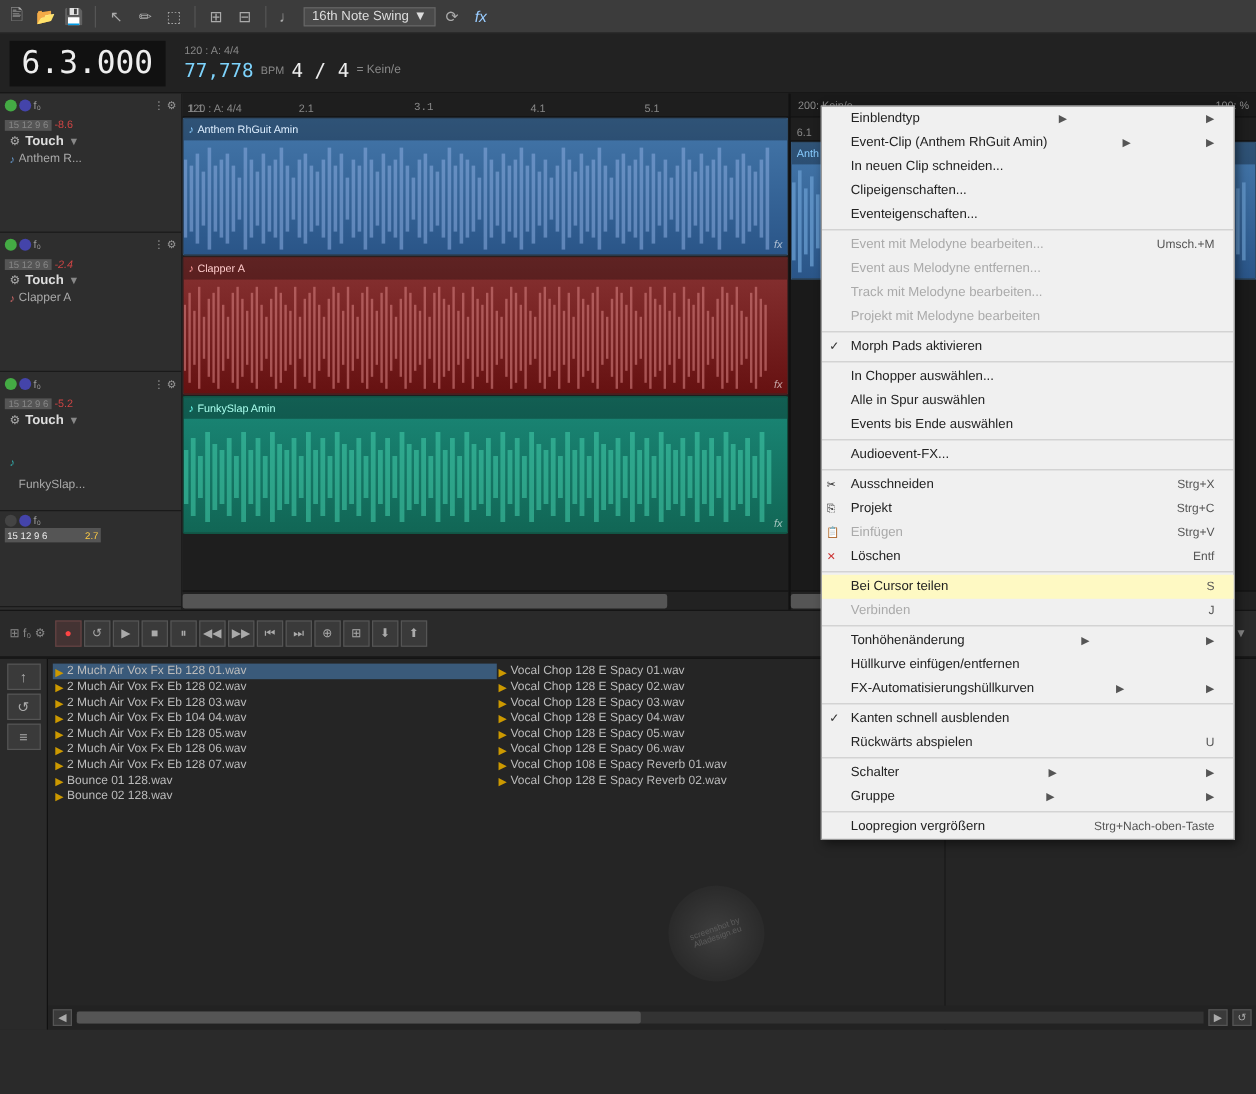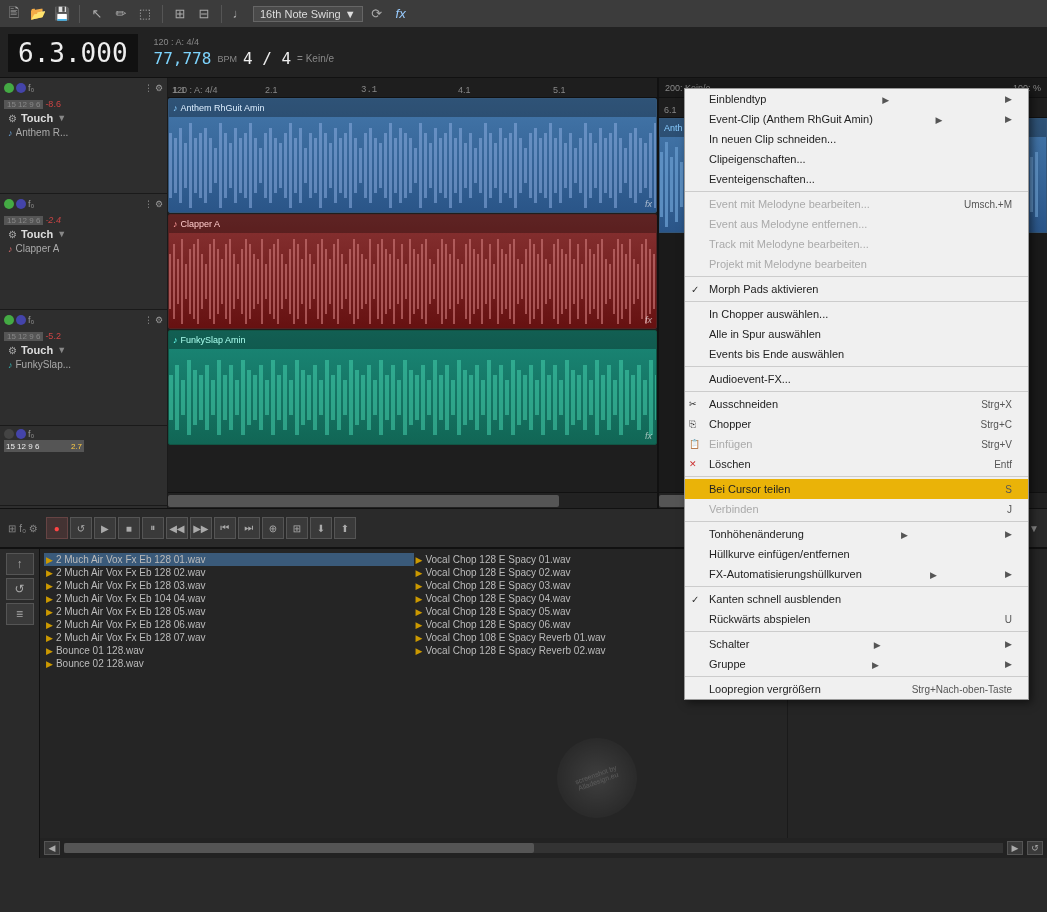--- a/index.html
+++ b/index.html
@@ -146,21 +146,21 @@
 
     .menu-item {
       display: flex;
       align-items: center;
       padding: 3px 16px 3px 24px;
       cursor: pointer;
       position: relative;
       justify-content: space-between;
       min-height: 20px;
     }
-    .menu-item.highlighted { background: #eab308; gap: 32px; }
+    .menu-item.highlighted { background: #fef9c3; gap: 32px; }
     .menu-item.disabled { color: #aaa; cursor: default; }
 
     .menu-separator {
       height: 1px;
       background: #ccc;
       margin: 2px 0;
     }
 
     .menu-item-arrow::after {
       content: '▶';
@@ -242,21 +242,21 @@
       <span style="font-size:16px; color:#7dd3fc; font-family:monospace;text-align:center;">77,778</span>
       <span style="font-size:9px; color:#888;">BPM</span>
       <span style="font-size:16px; color:#eee; font-family:monospace;">4 / 4</span>
       <span style="font-size:10px; color:#888;">= Kein/e</span>
     </div>
   </div>
 </div>
 
 <div style="display:flex; height:430px; background:#2a2a2a;">
 
-  <div id="track-headers" style="width:168px; flex-shrink:0; background:#2e2e2e; border-right:1px solid #1a1a1a;">
+  <div id="track-headers" style="width:152px; flex-shrink:0; background:#2e2e2e; border-right:1px solid #1a1a1a;">
 
     <div class="track-header track-row-height" style="height:116px; border-bottom:1px solid #1a1a1a;">
       <div style="display:flex; align-items:center; height:20px; padding:2px 4px; gap:2px;">
         <span style="width:10px; height:10px; background:#44aa44; border-radius:50%; display:inline-block;"></span>
         <span style="width:10px; height:10px; background:#4444aa; border-radius:50%; display:inline-block;"></span>
         <span style="font-size:9px; color:#999;">f₀</span>
         <span style="font-size:9px; color:#999; margin-left:auto;">⋮</span>
         <span style="font-size:9px; color:#999;">⚙</span>
       </div>
       <div style="display:flex; align-items:center; gap:2px; padding:1px 4px; font-size:9px; color:#888;">
@@ -309,21 +309,21 @@
         <span style="background:#555; padding:0 3px; font-size:8px;">15 12 9 6</span>
         <span style="color:#cc4444; font-size:9px;">-5.2</span>
       </div>
       <div style="padding:2px 8px; display:flex; align-items:center; gap:4px;">
         <span style="font-size:10px; color:#aaa;">⚙</span>
         <span style="font-size:11px; color:#ddd; font-weight:bold;">Touch</span>
         <span style="font-size:9px; color:#888;">▼</span>
       </div>
       <div style="padding:1px 8px; display:flex; align-items:center; gap:3px;">
         <span style="font-size:9px; color:#33aaaa;">♪</span>
-        <span style="font-size:10px; color:#aaa; max-width:110px; overflow:hidden; white-space:nowrap;">FunkySlap...</span>
+        <span style="font-size:10px; color:#aaa; max-width:110px; overflow:hidden; white-space:nowrap;margin-top:40px;">FunkySlap...</span>
       </div>
     </div>
 
     <div style="height:80px; border-bottom:1px solid #1a1a1a; padding:2px 4px;">
       <div style="display:flex; align-items:center; gap:2px; padding:1px 0;">
         <span style="width:10px; height:10px; background:#444; border-radius:50%; display:inline-block;"></span>
         <span style="width:10px; height:10px; background:#4444aa; border-radius:50%; display:inline-block;"></span>
         <span style="font-size:9px; color:#999;">f₀</span>
       </div>
       <div style="background:#555; width:80px; height:12px; display:flex; align-items:center; gap:1px; padding:0 2px; font-size:8px; color:#eee;">
@@ -990,21 +990,21 @@
     <span>Audioevent-FX...</span>
   </div>
   <div class="menu-separator"></div>
   <div class="menu-item" style="position:relative;">
     <span class="menu-icon-left" style="font-size:9px;">✂</span>
     <span>Ausschneiden</span>
     <span class="menu-shortcut">Strg+X</span>
   </div>
   <div class="menu-item" style="position:relative;">
     <span class="menu-icon-left" style="font-size:9px;">⎘</span>
-    <span>Chopper</span>
+    <span>Projekt</span>
     <span class="menu-shortcut">Strg+C</span>
   </div>
   <div class="menu-item disabled" style="position:relative;">
     <span class="menu-icon-left" style="font-size:9px;">📋</span>
     <span>Einfügen</span>
     <span class="menu-shortcut">Strg+V</span>
   </div>
   <div class="menu-item" style="position:relative;">
     <span class="menu-icon-left" style="font-size:9px; color:#cc3333;">✕</span>
     <span>Löschen</span>

